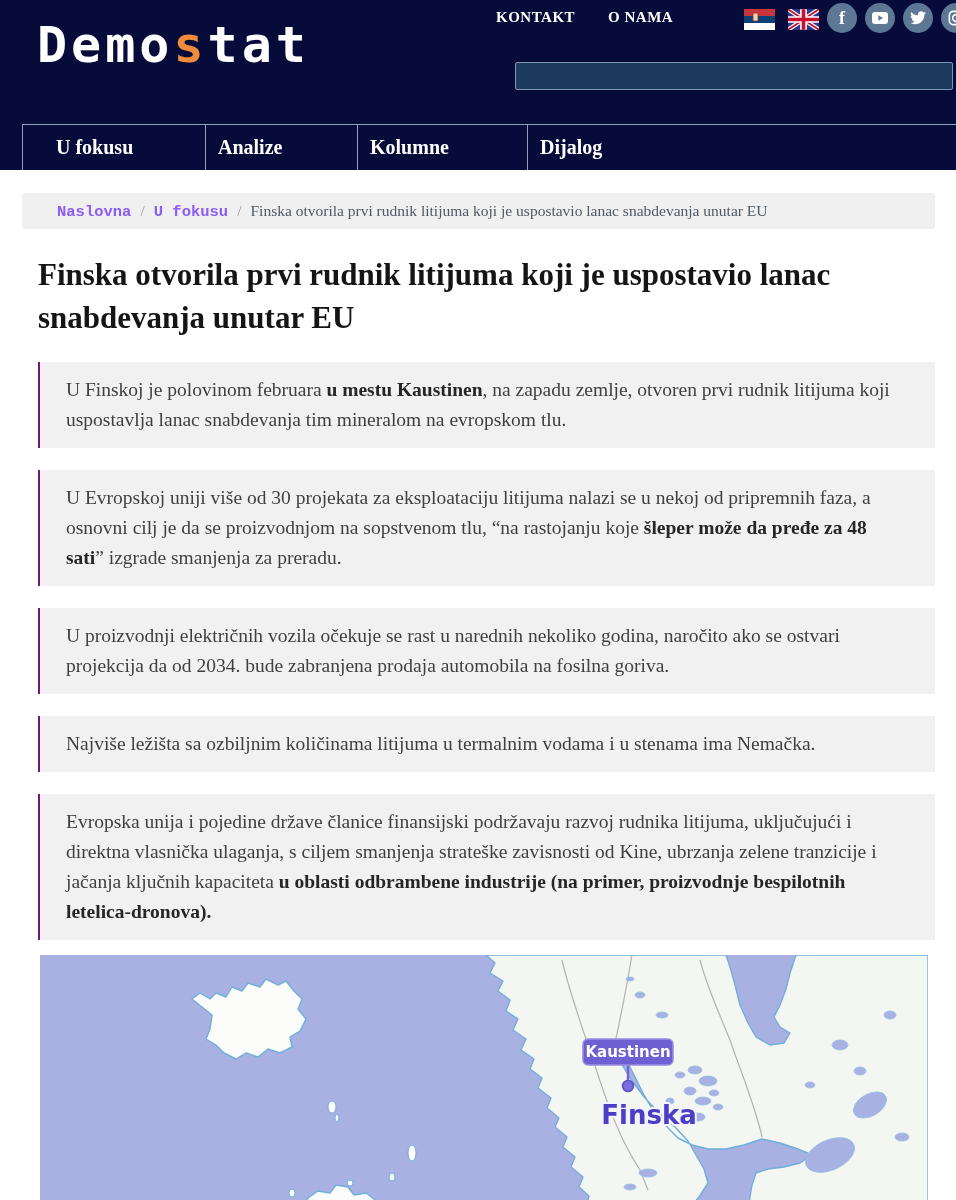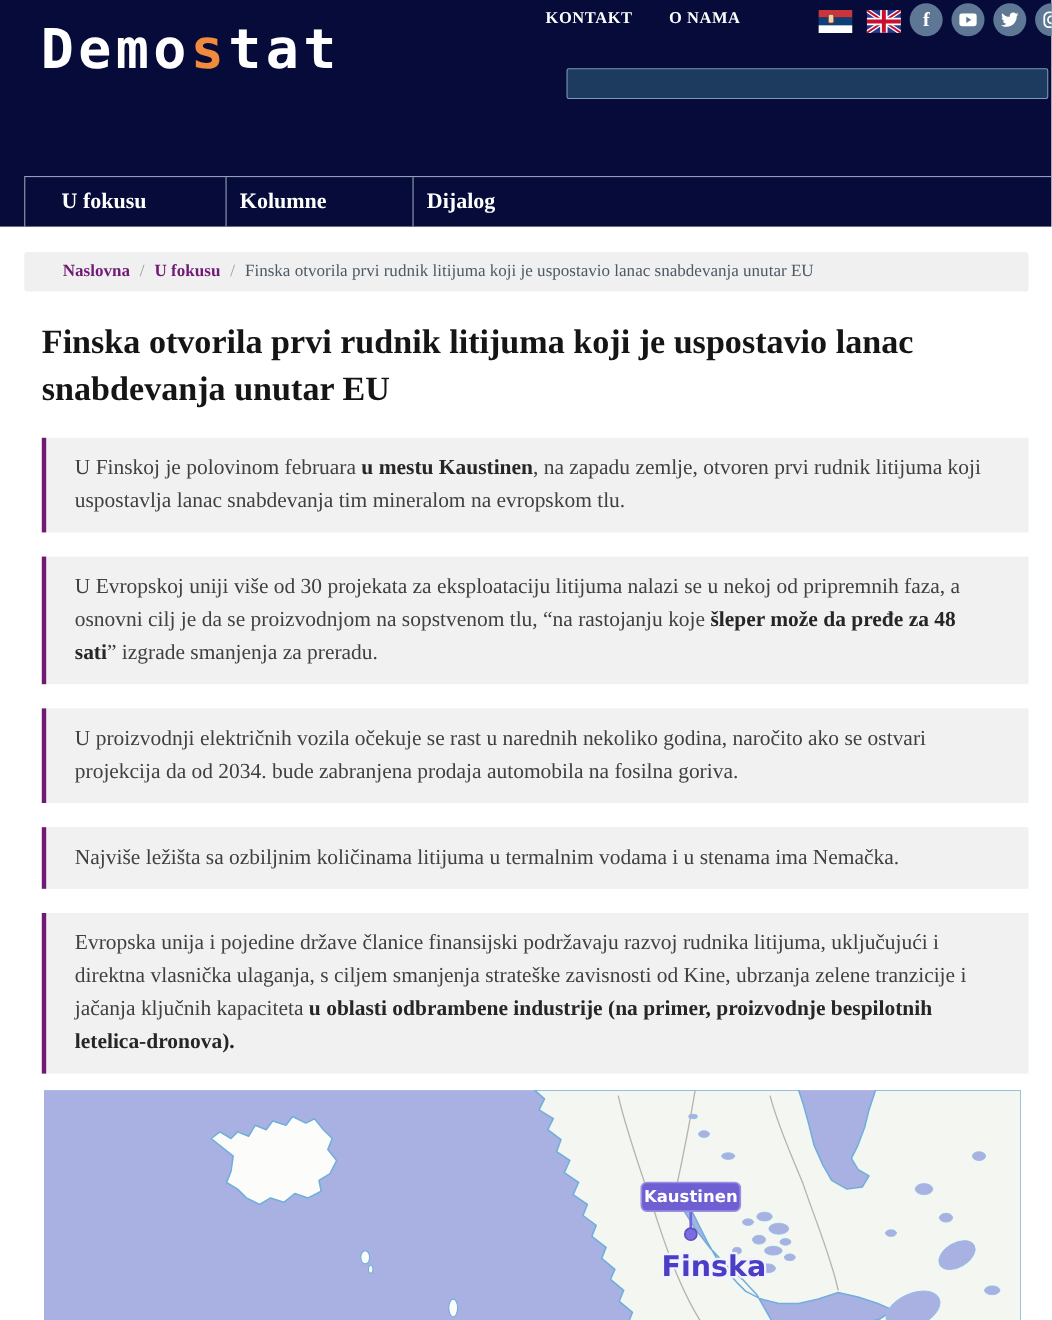--- a/index.html
+++ b/index.html
@@ -2,21 +2,21 @@
 <html lang="sr"><head>
 <meta charset="utf-8">
 <style>
   html,body{margin:0;padding:0;}
   body{
     width:956px;height:1200px;overflow:hidden;position:relative;
     background:#ffffff;font-family:"Liberation Serif",serif;
   }
   
   .site-header{
-    position:relative;width:956px;height:206px;background:#060b3a;
+    position:relative;width:956px;height:170px;background:#060b3a;
   }
   .logo{
     position:absolute;left:37px;top:16px;
     font-family:"DejaVu Sans Mono",monospace;font-weight:bold;
     font-size:50px;color:#ffffff;letter-spacing:4px;cursor:pointer;
   }
   .logo .accent{color:#f08a3c;}
   .top-links{
     position:absolute;left:496px;top:9px;display:flex;gap:33px;
   }
@@ -50,30 +50,30 @@
     padding-left:12px;box-sizing:border-box;cursor:pointer;white-space:nowrap;
     overflow:hidden;
   }
   .nav-item:first-child{padding-left:33px;}
   
   .breadcrumb{
     margin:23px 21px 0 22px;height:36px;background:#f0f0f0;border-radius:3px;
     line-height:36px;font-size:15.5px;padding-left:35px;box-sizing:border-box;
     white-space:nowrap;overflow:hidden;color:#8a8a8a;
   }
-  .breadcrumb a{color:#701a75;text-decoration:none;font-weight:bold;cursor:pointer;}
+  .breadcrumb a{color:#8b5cf6;text-decoration:none;font-weight:bold;cursor:pointer;font-family:Liberation Mono, monospace;}
   .breadcrumb .sep{margin:0 9px;color:#9a9a9a;}
   .breadcrumb .current{color:#4d5964;}
   
   .article-title{
     margin:24px 55px 0 38px;font-size:31px;line-height:1.4;
     font-weight:bold;color:#151515;font-family:"Liberation Serif",serif;
   }
   .quote-box{
-    margin:22px 21px 0 38px;background:#f1f1f1;border-left:4px solid #701a75;
+    margin:22px 21px 0 38px;background:#f1f1f1;border-left:2px solid #701a75;
     padding:13px 42px 13px 26px;box-sizing:border-box;width:897px;
     font-size:19.5px;line-height:30px;color:#404040;
   }
   .quote-box b{color:#262626;}
   
   .map-wrap{
     margin:15px 0 0 40px;width:888px;height:253px;overflow:hidden;position:relative;
   }
   .map-wrap svg{display:block;}
 </style>
@@ -125,20 +125,21 @@
         <circle cx="12" cy="12" r="5" fill="none" stroke="#ffffff" stroke-width="2.4"></circle>
         <circle cx="18.2" cy="5.8" r="1.6" fill="#ffffff"></circle>
       </svg>
     </div>
   </div>
 
   <input class="search-input" type="text" placeholder="" style="">
 
   <nav class="main-nav">
     <div class="nav-item" style="width:183px">U fokusu</div>
+    <div class="nav-item" style="width:152px">Analize</div>
     <div class="nav-item" style="width:170px">Kolumne</div>
     <div class="nav-item" style="width:147px">Dijalog</div>
   </nav>
 </header>
 
 <div class="breadcrumb">
   <a href="#">Naslovna</a><span class="sep">/</span><a href="#">U fokusu</a><span class="sep">/</span><span class="current">Finska otvorila prvi rudnik litijuma koji je uspostavio lanac snabdevanja unutar EU</span>
 </div>
 
 <h1 class="article-title">Finska otvorila prvi rudnik litijuma koji je uspostavio lanac snabdevanja unutar EU</h1>

